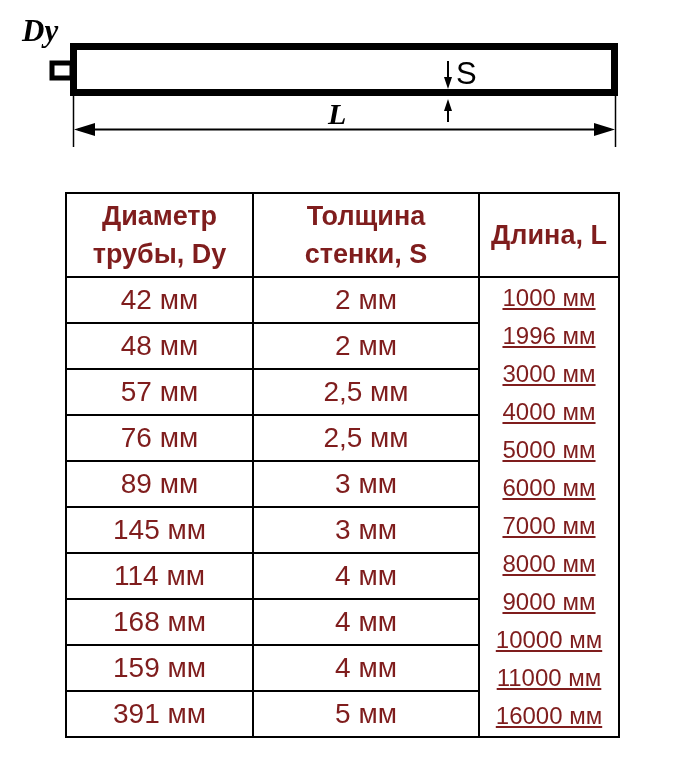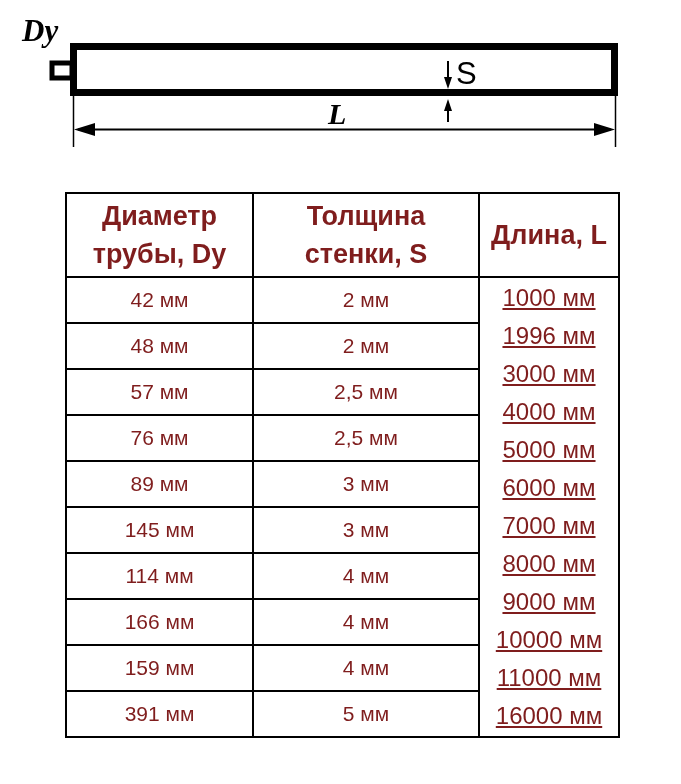--- a/index.html
+++ b/index.html
@@ -45,21 +45,21 @@
     background: #ffffff;
   }
   table.spec th {
     height: 82px;
     font-weight: bold;
     font-size: 27px;
     line-height: 38px;
   }
   table.spec td.data-cell {
     height: 44px;
-    font-size: 21px;
+    font-size: 28px;
   }
   td.lengths-cell {
     vertical-align: middle;
   }
   .lengths-stack {
     display: flex;
     flex-direction: column;
     justify-content: center;
     text-decoration: underline;
   }
@@ -167,21 +167,21 @@
       </tr>
       <tr>
         <td class="data-cell">145 мм</td>
         <td class="data-cell">3 мм</td>
       </tr>
       <tr>
         <td class="data-cell">114 мм</td>
         <td class="data-cell">4 мм</td>
       </tr>
       <tr>
-        <td class="data-cell">166 мм</td>
+        <td class="data-cell">168 мм</td>
         <td class="data-cell">4 мм</td>
       </tr>
       <tr>
         <td class="data-cell">159 мм</td>
         <td class="data-cell">4 мм</td>
       </tr>
       <tr>
         <td class="data-cell">391 мм</td>
         <td class="data-cell">5 мм</td>
       </tr>

